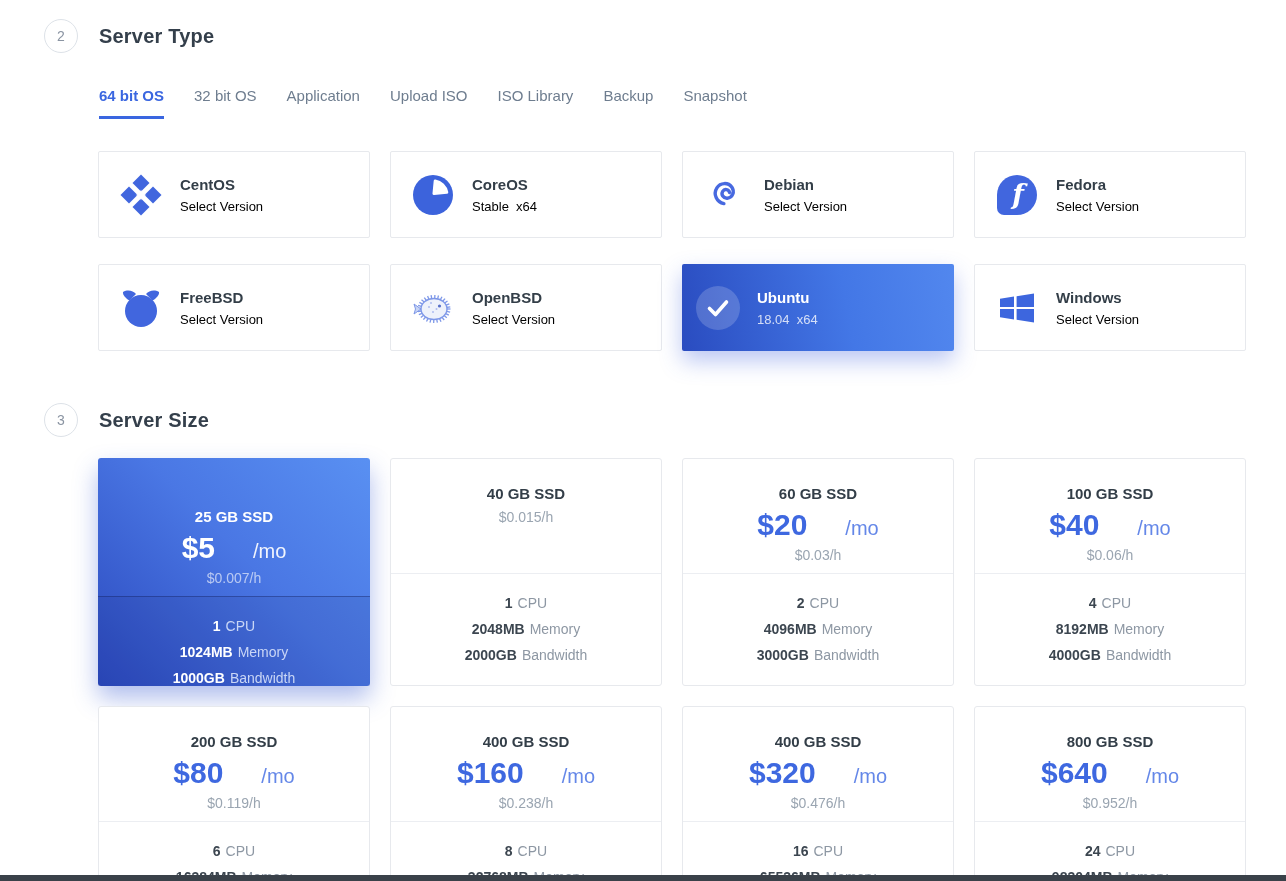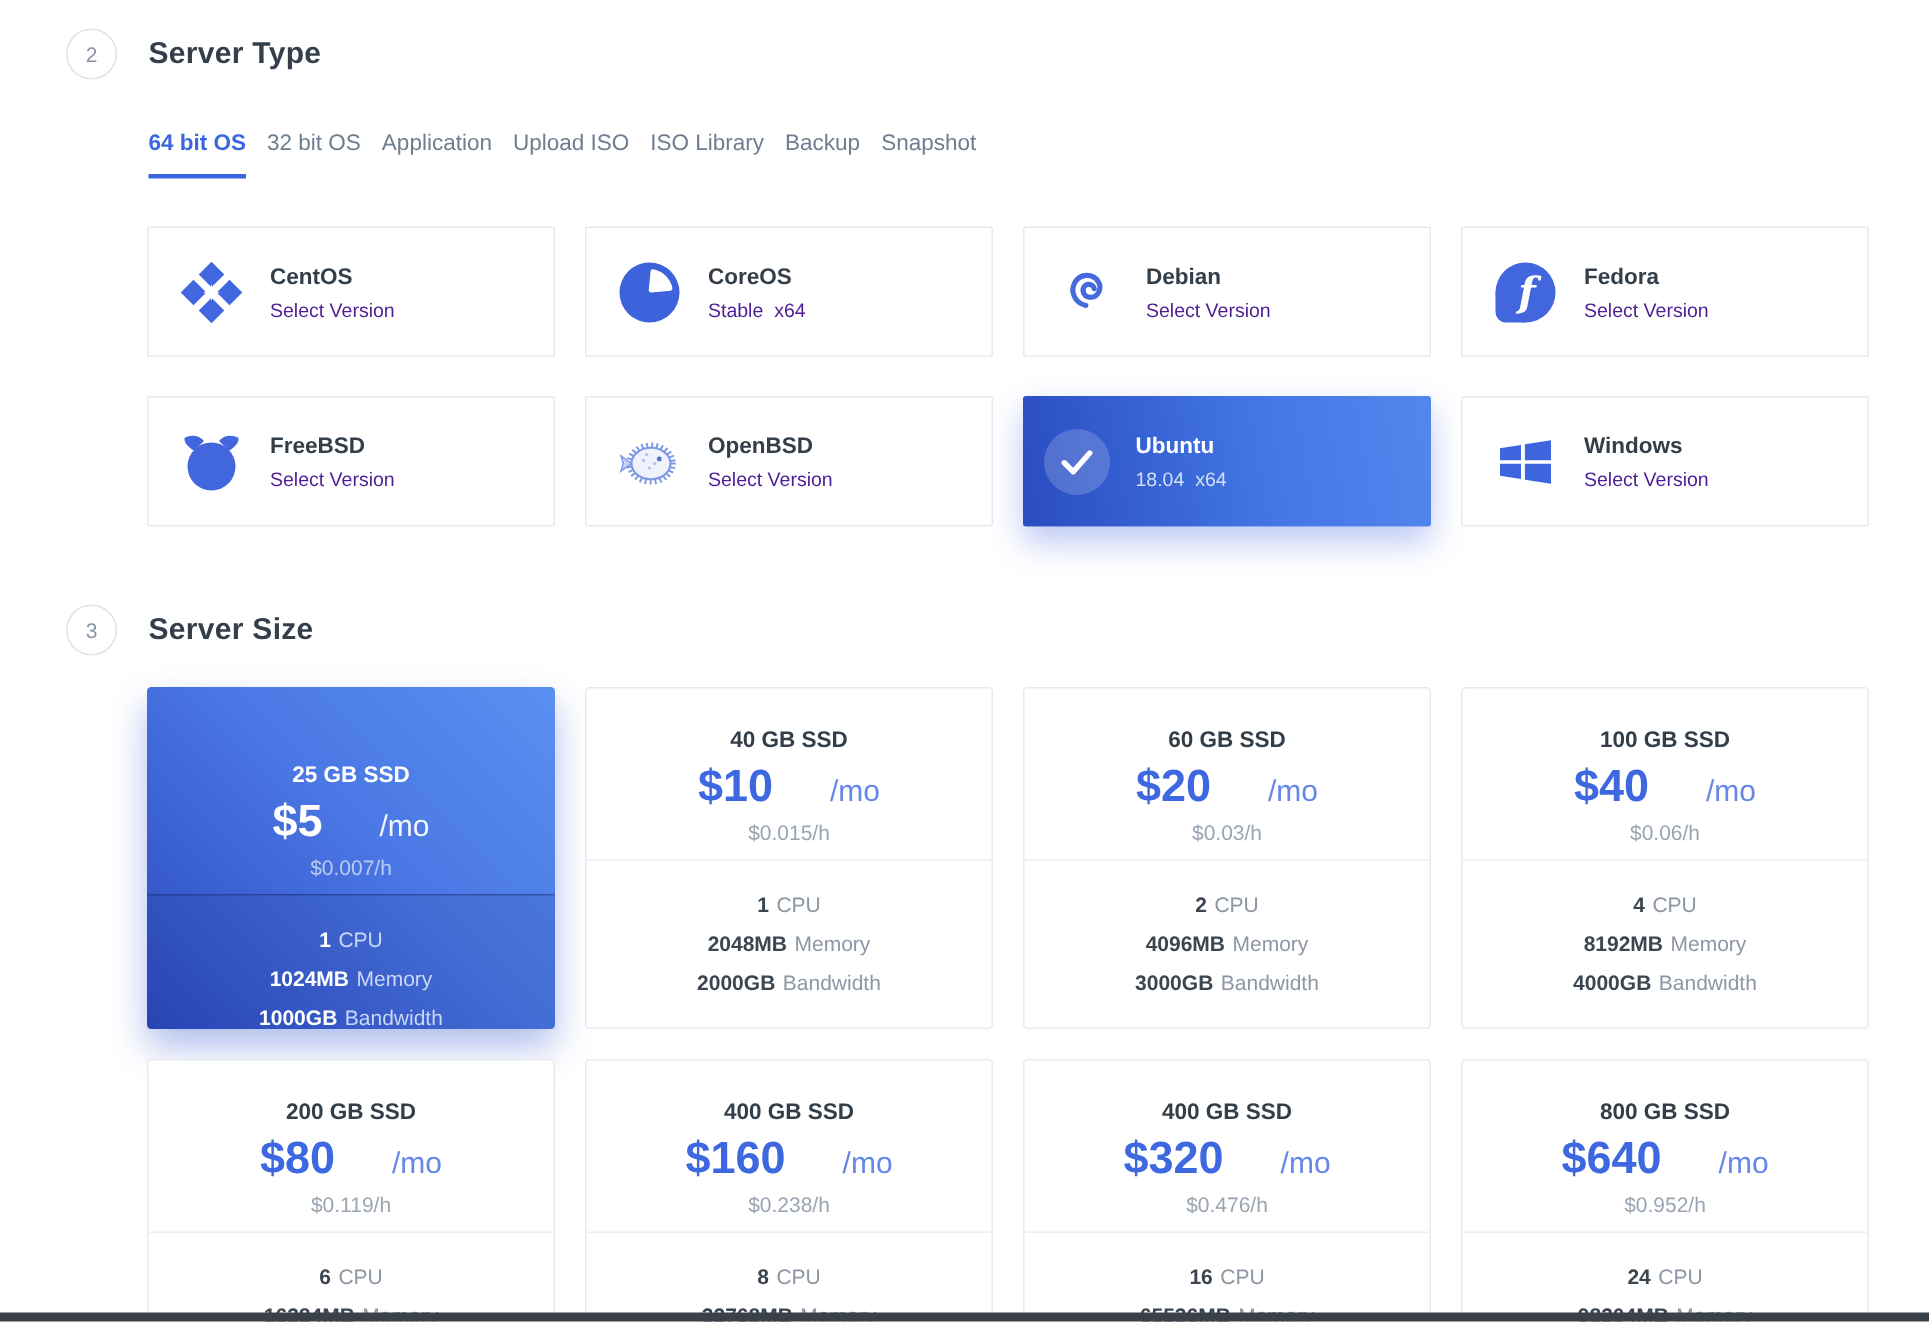--- a/index.html
+++ b/index.html
@@ -16,38 +16,38 @@
   .section-header.second { margin-top: 52px; }
   .step-circle {
     width: 34px; height: 34px; border-radius: 50%;
     border: 1px solid #dde2e8; box-sizing: border-box; background: #fff;
     display: flex; align-items: center; justify-content: center;
     font-size: 14px; color: #8a94a2;
   }
   .section-title { margin: 0 0 0 21px; font-size: 20px; font-weight: 600; color: #343f4b; letter-spacing: .2px; }
 
   
-  .tabs { display: flex; gap: 14px; margin: 34px 0 0 99px; }
+  .tabs { display: flex; gap: 30px; margin: 34px 0 0 99px; }
   .tab { font-size: 15px; color: #6e7d8f; padding-bottom: 12px; border-bottom: 3px solid transparent; cursor: pointer; }
   .tab.active { color: #3a66e0; font-weight: 700; border-bottom-color: #3a66e0; }
 
   
   .os-grid {
     display: grid; grid-template-columns: repeat(4, 272px);
     column-gap: 20px; row-gap: 26px; margin: 32px 0 0 98px;
   }
   .os-card {
     height: 87px; background: #fff; border: 1px solid #e7e9ed; border-radius: 2px;
     box-sizing: border-box; display: flex; align-items: center; padding-left: 20px; cursor: pointer;
   }
   .os-icon { width: 44px; height: 44px; flex: 0 0 44px; }
   .os-icon svg { width: 44px; height: 44px; display: block; }
   .os-text { margin-left: 17px; }
   .os-name { font-size: 15px; font-weight: 700; color: #333e48; }
-  .os-sub  { font-size: 13px; color: #4c1d95; margin-top: 6px; white-space: pre; }
+  .os-sub  { font-size: 13px; color: #000000; margin-top: 6px; white-space: pre; }
   .os-card.selected {
     border: none; padding-left: 14px;
     background: linear-gradient(80deg, #2a4cc0 0%, #4377e6 60%, #5287ee 100%);
     box-shadow: 0 10px 22px rgba(60, 95, 220, .35);
   }
   .os-card.selected .os-name { color: #fff; }
   .os-card.selected .os-sub  { color: rgba(255,255,255,.78); }
 
   
   .size-grid {
@@ -258,21 +258,20 @@
         </div>
         <div class="plan-specs">
           <div class="spec"><span class="val">1</span><span class="lbl">CPU</span></div>
           <div class="spec"><span class="val">1024MB</span><span class="lbl">Memory</span></div>
           <div class="spec"><span class="val">1000GB</span><span class="lbl">Bandwidth</span></div>
         </div>
       </div>
       <div class="size-card">
         <div class="plan-top">
           <div class="plan-storage">40 GB SSD</div>
-          <div class="plan-price"><span class="amt">$10</span><span class="per">/mo</span></div>
           <div class="plan-hourly">$0.015/h</div>
         </div>
         <div class="plan-specs">
           <div class="spec"><span class="val">1</span><span class="lbl">CPU</span></div>
           <div class="spec"><span class="val">2048MB</span><span class="lbl">Memory</span></div>
           <div class="spec"><span class="val">2000GB</span><span class="lbl">Bandwidth</span></div>
         </div>
       </div>
       <div class="size-card">
         <div class="plan-top">

